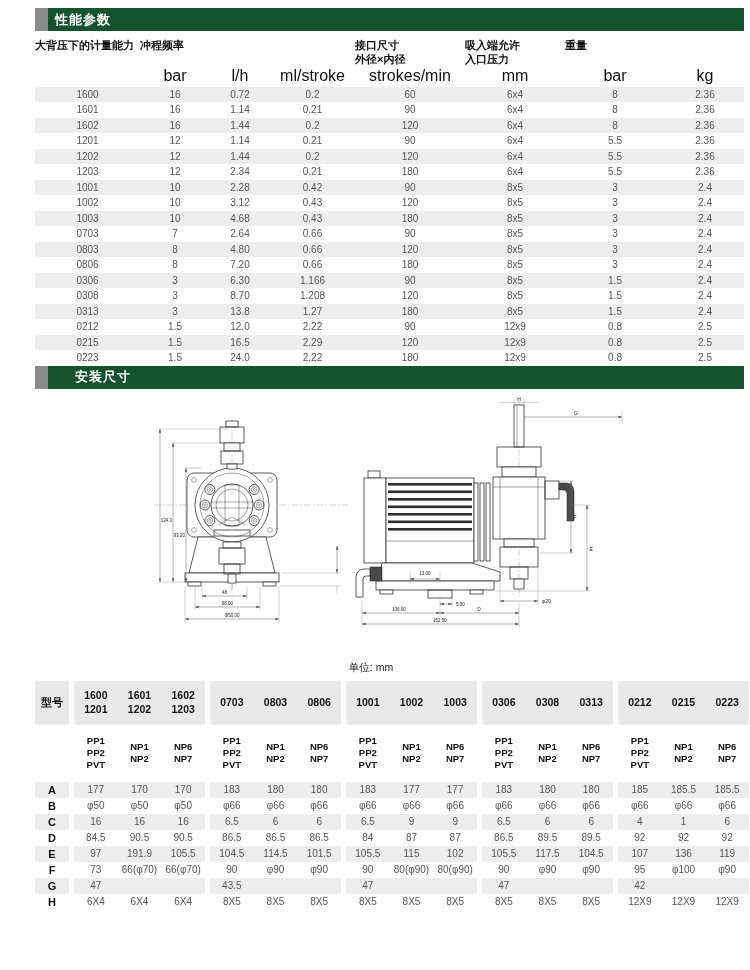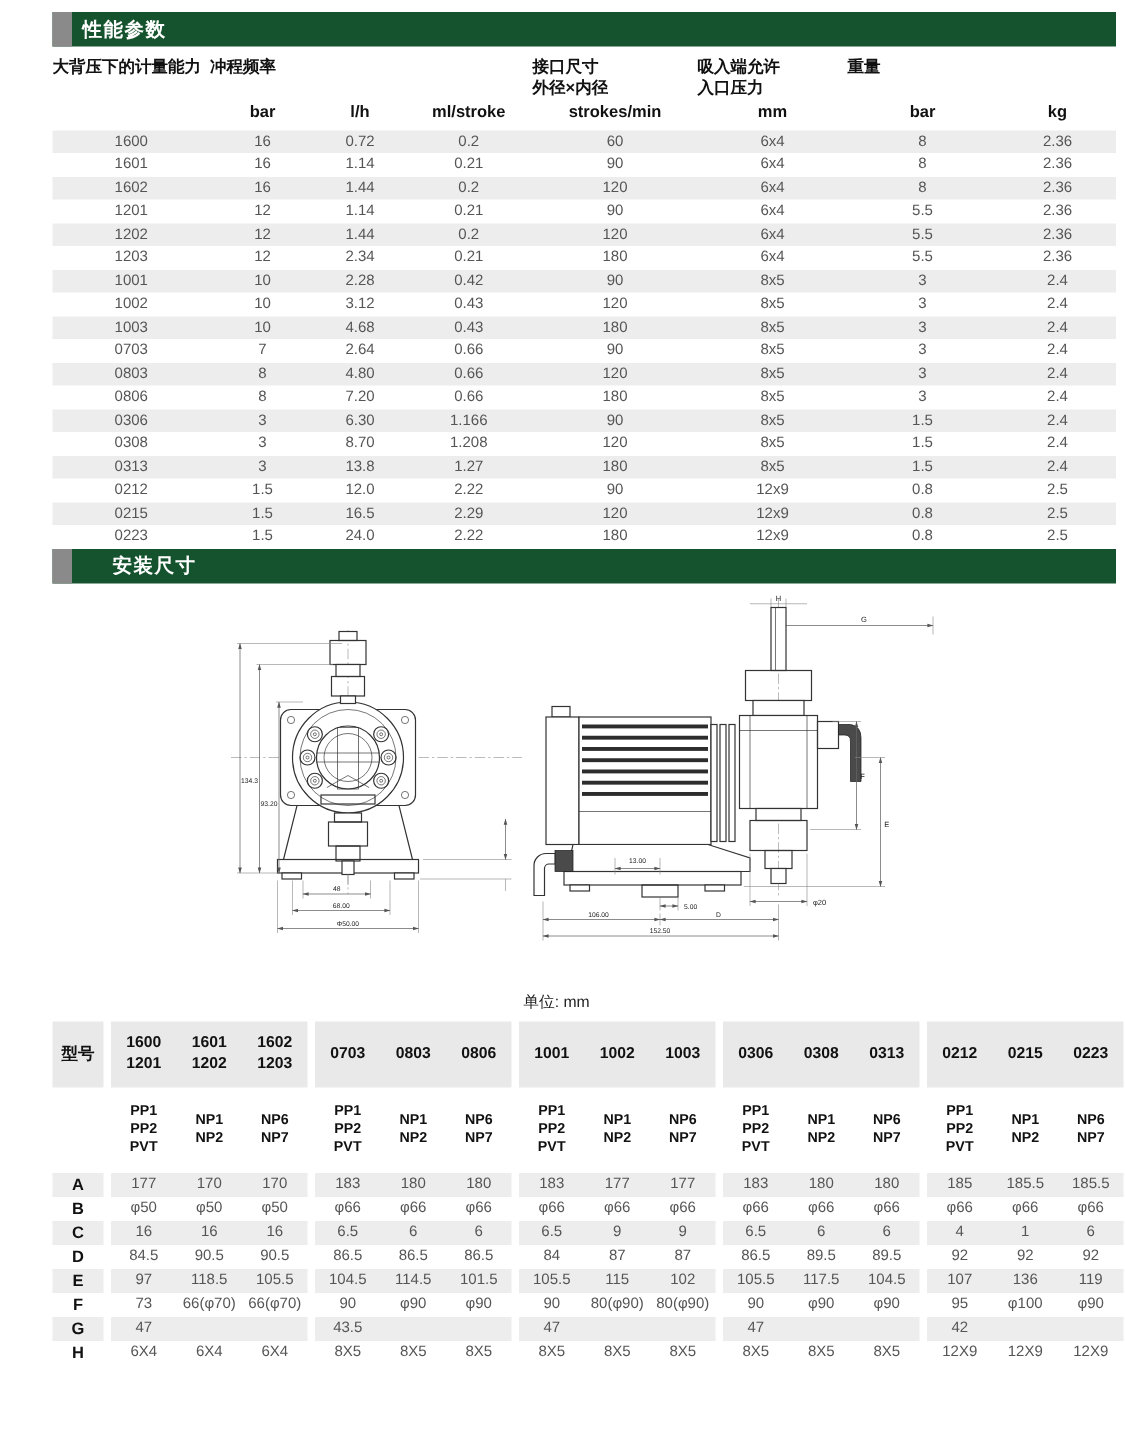--- a/index.html
+++ b/index.html
@@ -18,21 +18,21 @@
 
   
   .pt-head{display:grid;grid-template-columns:105px 215px 110px 100px 100px 80px;
     padding-top:7px;align-items:start;}
   .pt-title{font-size:11px;font-weight:bold;color:#111;
     white-space:pre-line;line-height:1.3;}
   .pt-title.left{text-align:left;padding-left:7px;}
   .pt-grid{display:grid;grid-template-columns:105px 70px 60px 85px 110px 100px 100px 80px;}
   .pt-units{margin-top:1px;}
   .pt-cell{font-size:10px;text-align:center;line-height:15.5px;height:15.5px;overflow:hidden;color:#555;}
-  .pt-cell.unit{font-weight:bold;color:#111;font-size:11px;height:17px;line-height:15px;}
+  .pt-cell.unit{font-weight:normal;color:#111;font-size:16px;height:17px;line-height:15px;}
   .pt-body{margin-top:2px;}
   .pt-row.stripe{background:#ededed;}
 
   
   svg.drawings{display:block;margin-top:2px;}
   .ln{fill:none;stroke:#333;stroke-width:.8;}
   .lnt{fill:none;stroke:#333;stroke-width:.45;}
   .lnw{fill:#fff;stroke:#333;stroke-width:.8;}
   .dim{stroke:#666;stroke-width:.5;fill:none;marker-start:url(#ma);marker-end:url(#ma);}
   .ext{stroke:#888;stroke-width:.4;fill:none;}
@@ -664,21 +664,21 @@
         <div class="dt-grp">
           <div class="dt-cell">92</div>
           <div class="dt-cell">92</div>
           <div class="dt-cell">92</div>
         </div>
       </div>
       <div class="dt-row stripe">
         <div class="dt-lbl">E</div>
         <div class="dt-grp">
           <div class="dt-cell">97</div>
-          <div class="dt-cell">118.5</div>
+          <div class="dt-cell">191.9</div>
           <div class="dt-cell">105.5</div>
         </div>
         <div class="dt-grp">
           <div class="dt-cell">104.5</div>
           <div class="dt-cell">114.5</div>
           <div class="dt-cell">101.5</div>
         </div>
         <div class="dt-grp">
           <div class="dt-cell">105.5</div>
           <div class="dt-cell">115</div>

